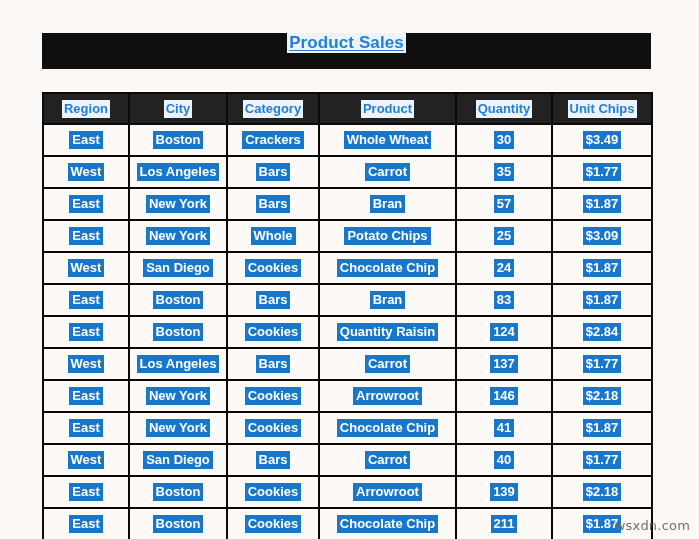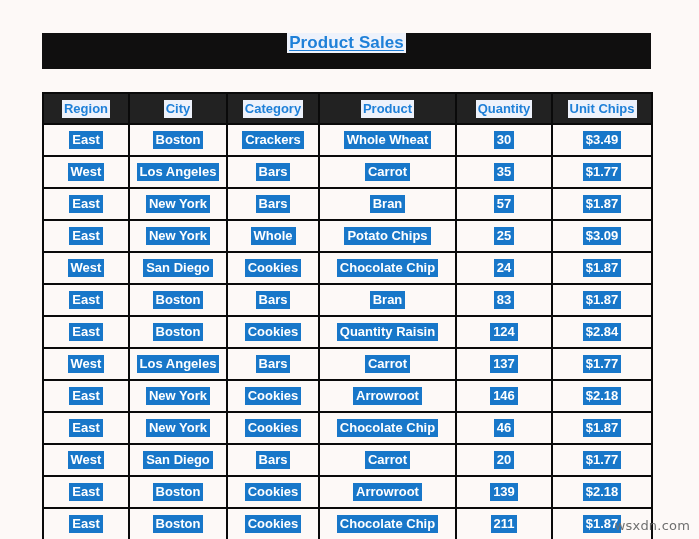--- a/index.html
+++ b/index.html
@@ -203,29 +203,29 @@
         <td><span class="hl-cell">Cookies</span></td>
         <td><span class="hl-cell">Arrowroot</span></td>
         <td><span class="hl-cell">146</span></td>
         <td><span class="hl-cell">$2.18</span></td>
       </tr>
       <tr>
         <td><span class="hl-cell">East</span></td>
         <td><span class="hl-cell">New York</span></td>
         <td><span class="hl-cell">Cookies</span></td>
         <td><span class="hl-cell">Chocolate Chip</span></td>
-        <td><span class="hl-cell">46</span></td>
+        <td><span class="hl-cell">41</span></td>
         <td><span class="hl-cell">$1.87</span></td>
       </tr>
       <tr>
         <td><span class="hl-cell">West</span></td>
         <td><span class="hl-cell">San Diego</span></td>
         <td><span class="hl-cell">Bars</span></td>
         <td><span class="hl-cell">Carrot</span></td>
-        <td><span class="hl-cell">20</span></td>
+        <td><span class="hl-cell">40</span></td>
         <td><span class="hl-cell">$1.77</span></td>
       </tr>
       <tr>
         <td><span class="hl-cell">East</span></td>
         <td><span class="hl-cell">Boston</span></td>
         <td><span class="hl-cell">Cookies</span></td>
         <td><span class="hl-cell">Arrowroot</span></td>
         <td><span class="hl-cell">139</span></td>
         <td><span class="hl-cell">$2.18</span></td>
       </tr>

